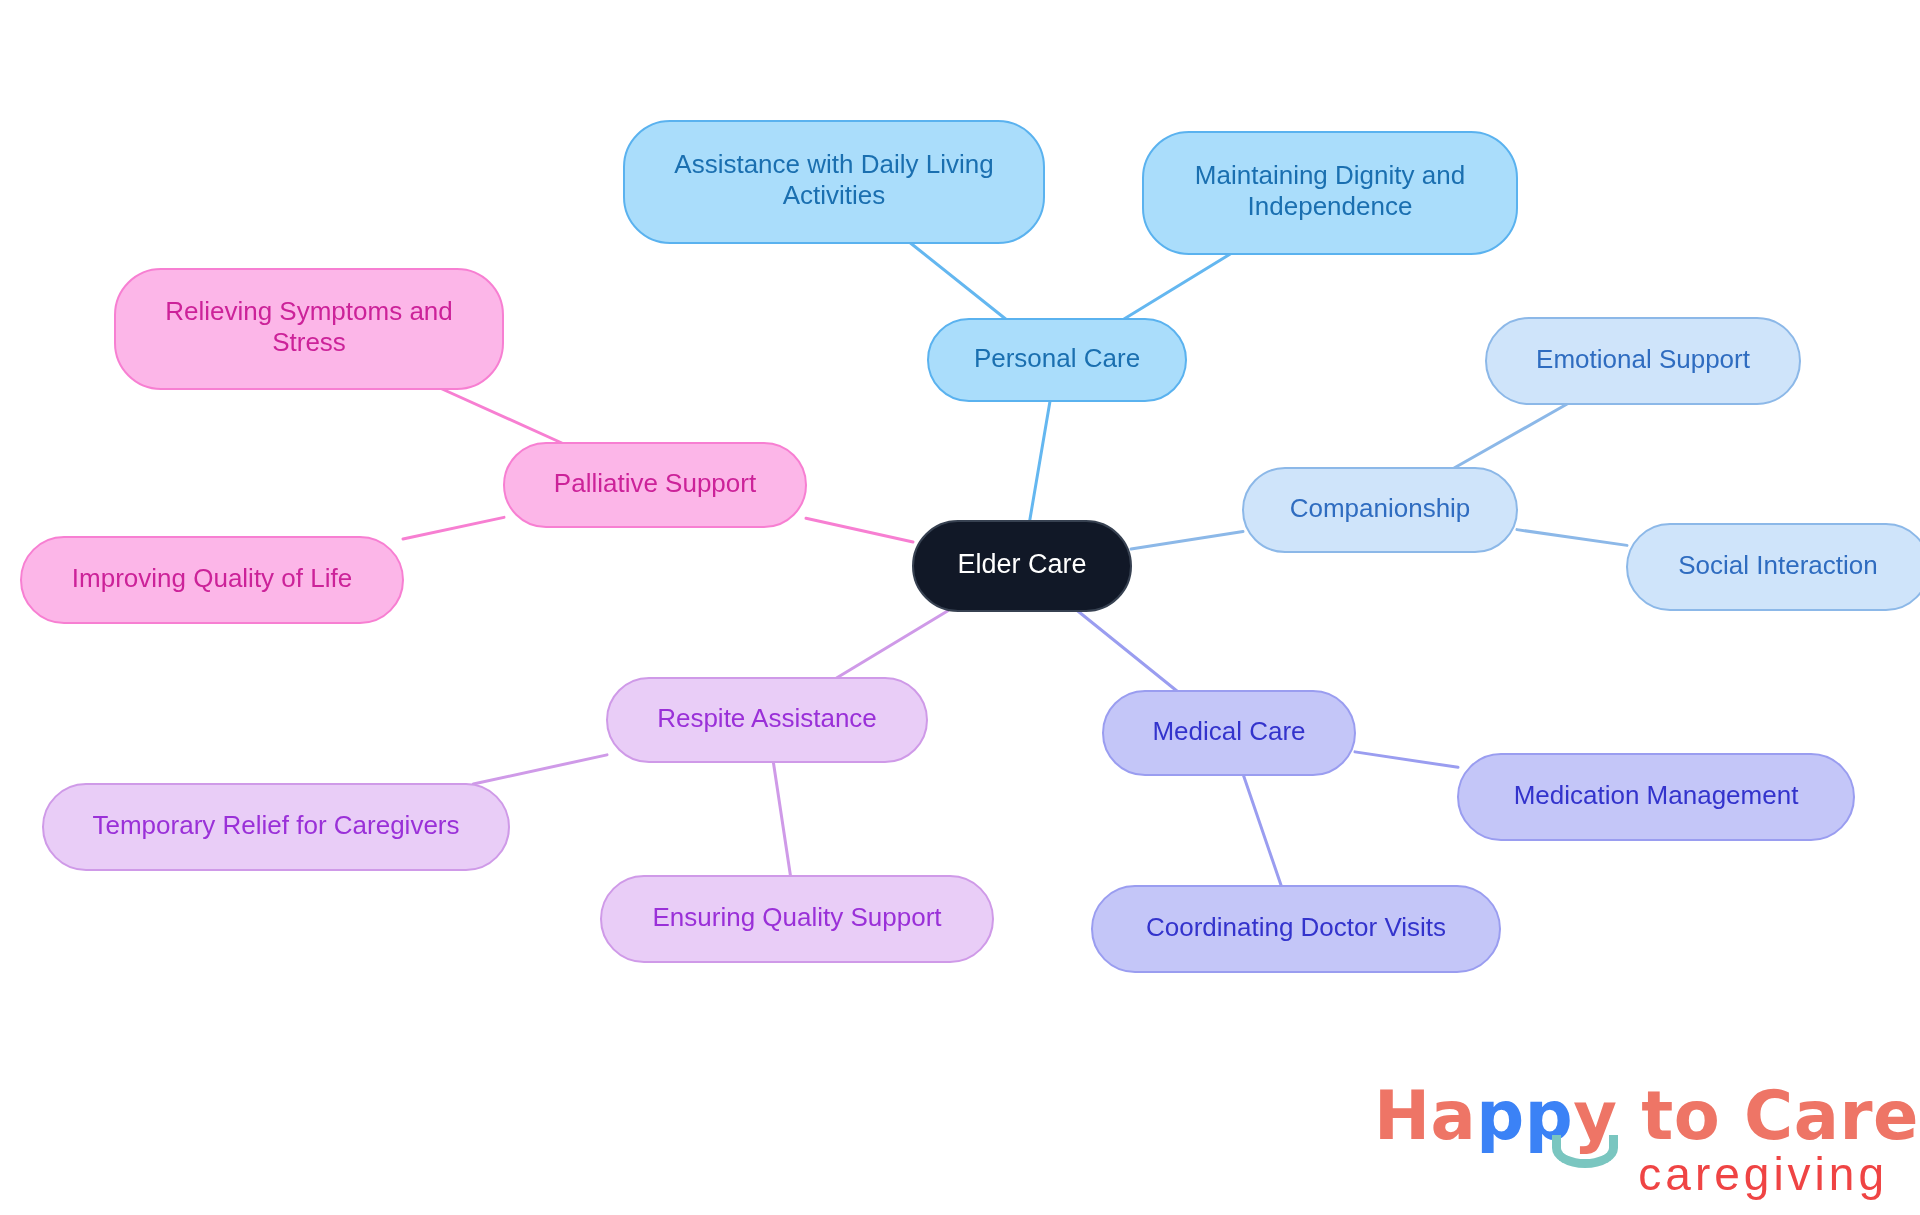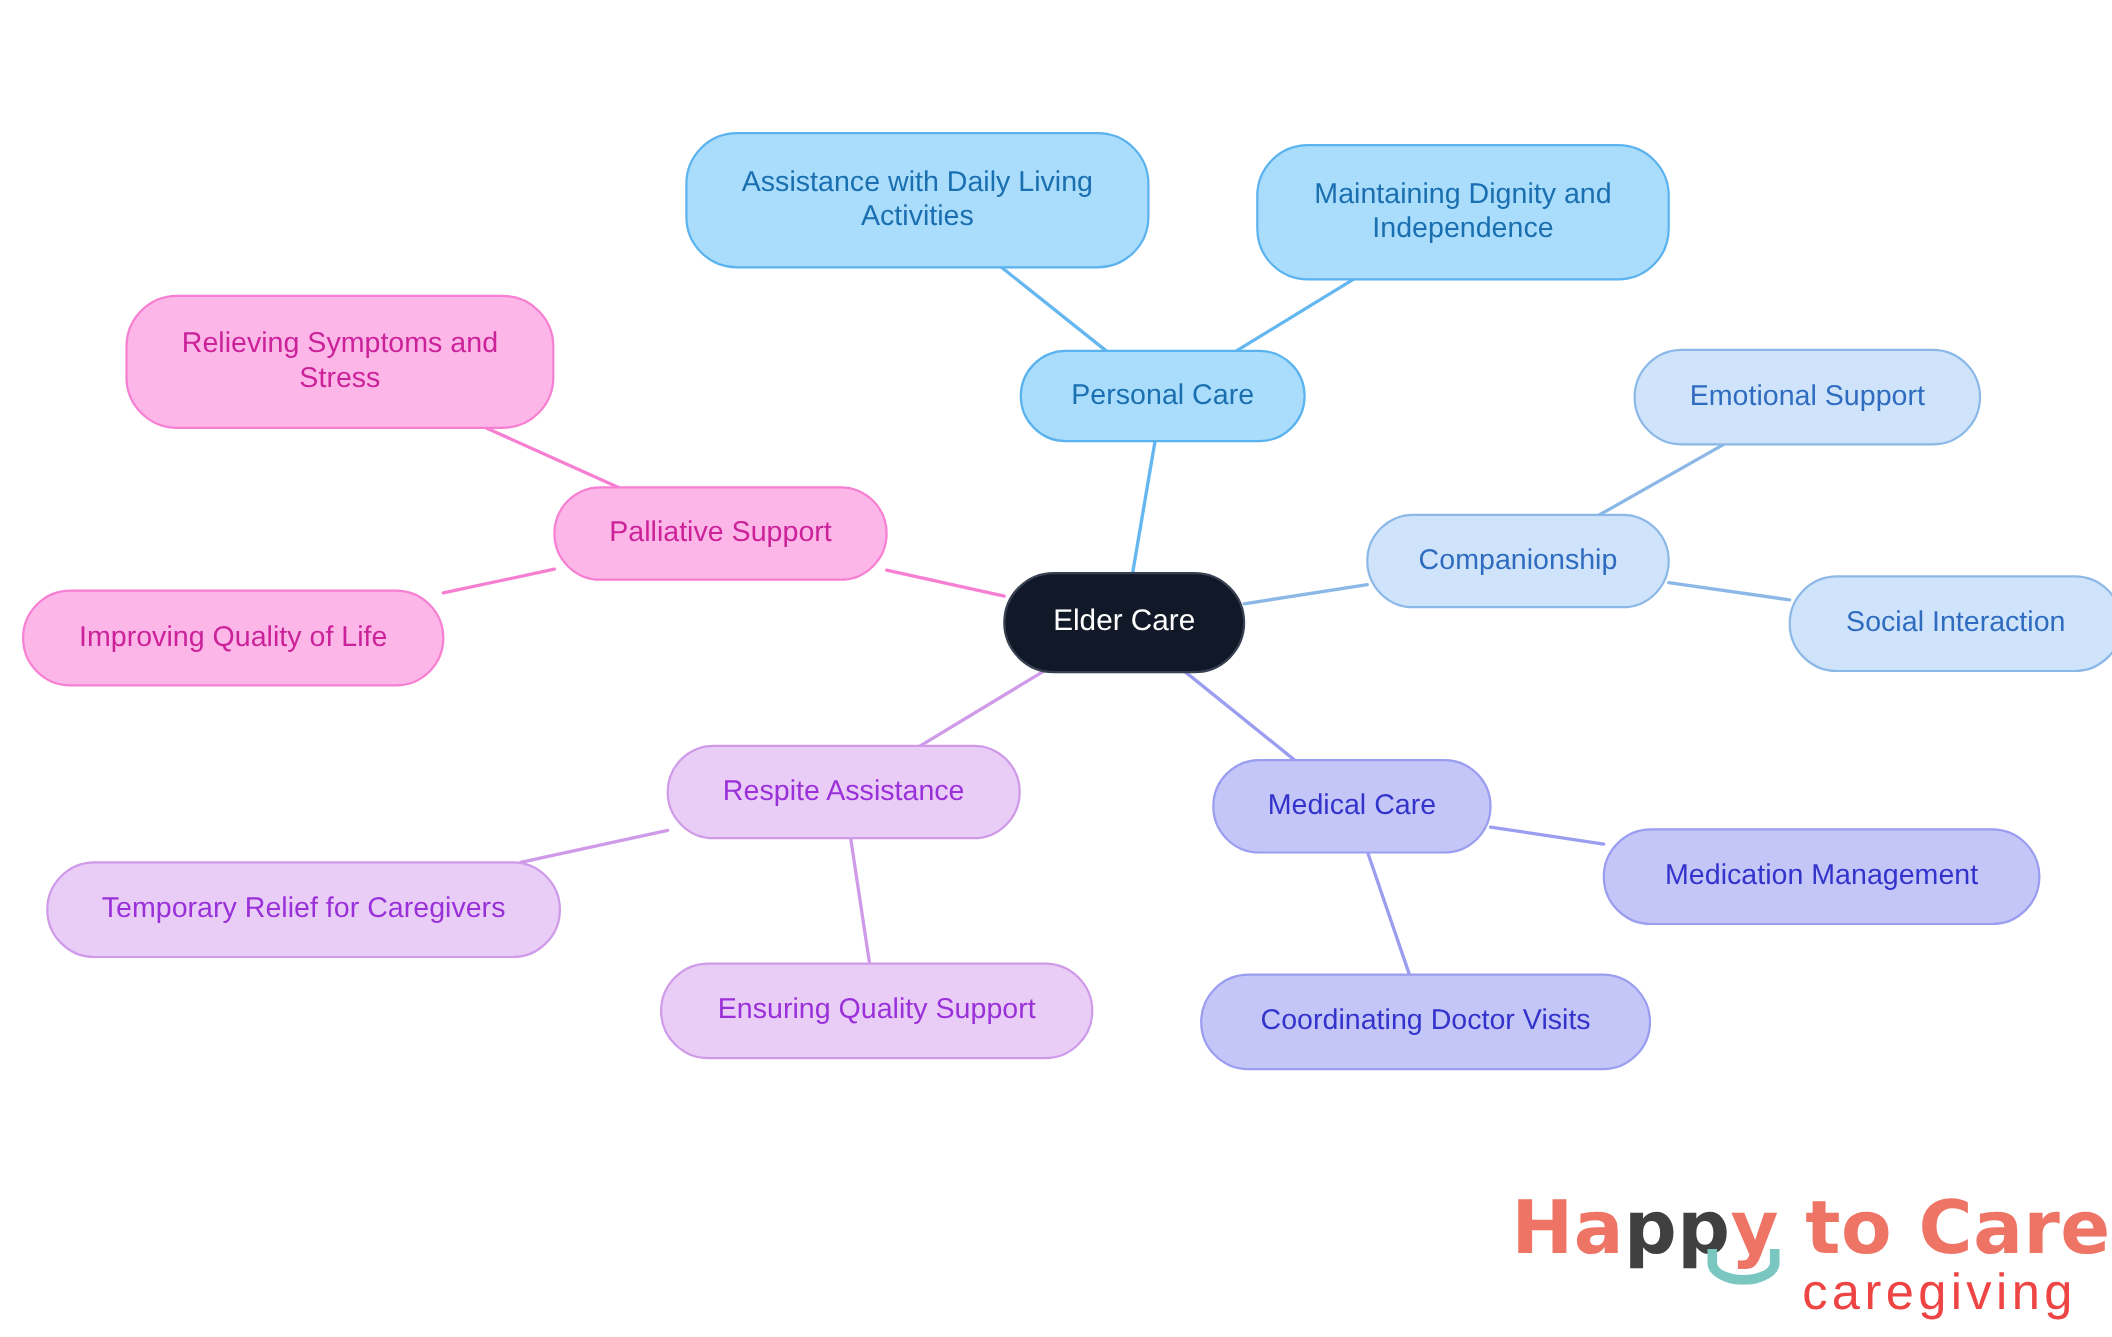--- a/index.html
+++ b/index.html
@@ -47,21 +47,21 @@
     position: relative;
     font-family: "DejaVu Sans", sans-serif;
     font-weight: bold;
     font-size: 67px;
     line-height: 74px;
     letter-spacing: 0.5px;
     color: #ee7566;
     white-space: nowrap;
   }
   #brand-logo .logo-wordmark .teal-pp {
-    color: #404040;
+    color: #3b82f6;
   }
   #brand-logo .logo-smile {
     position: absolute;
     left: 178px;
     top: 56px;
     width: 66px;
     height: 33px;
     border: 9px solid #7ac6c0;
     border-top: none;
     border-bottom-left-radius: 66px 40px;

